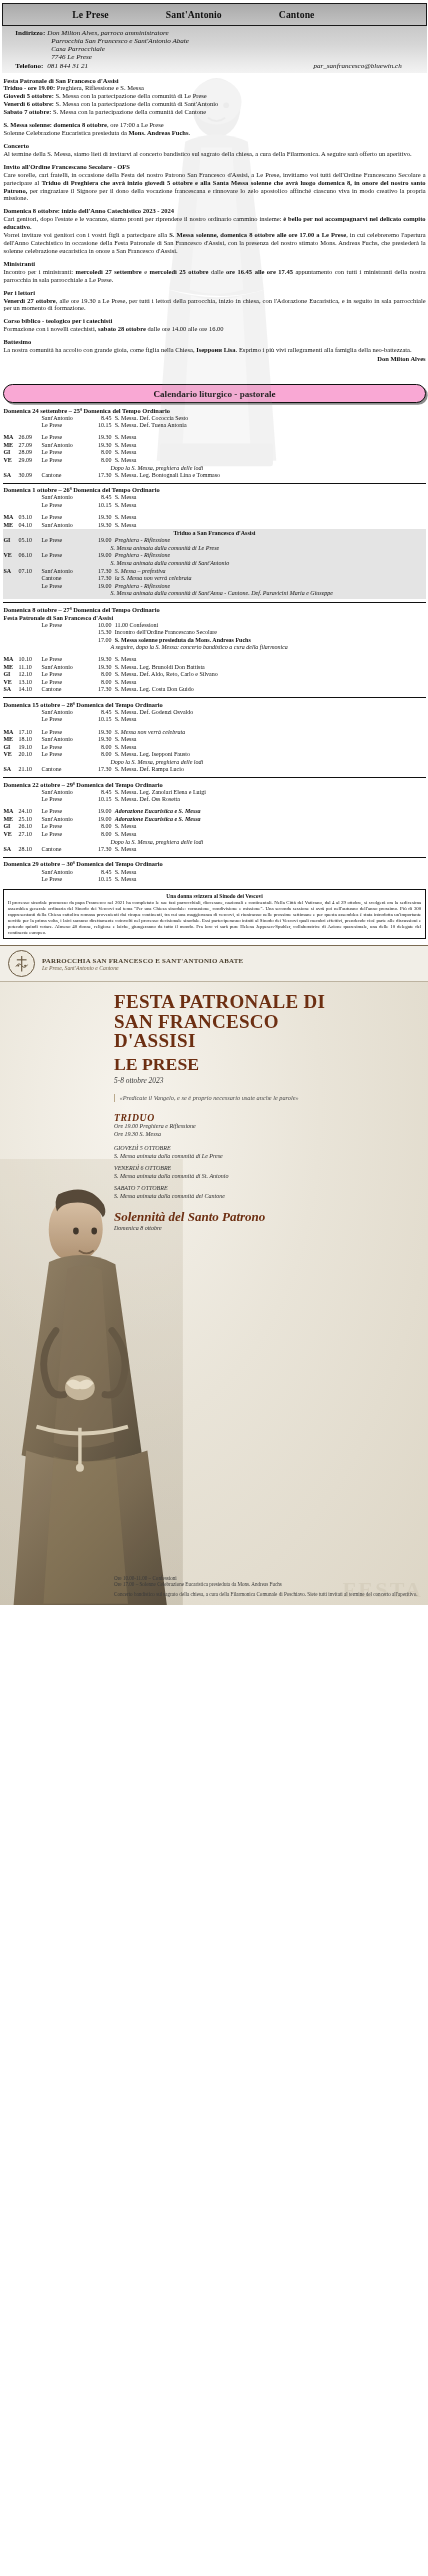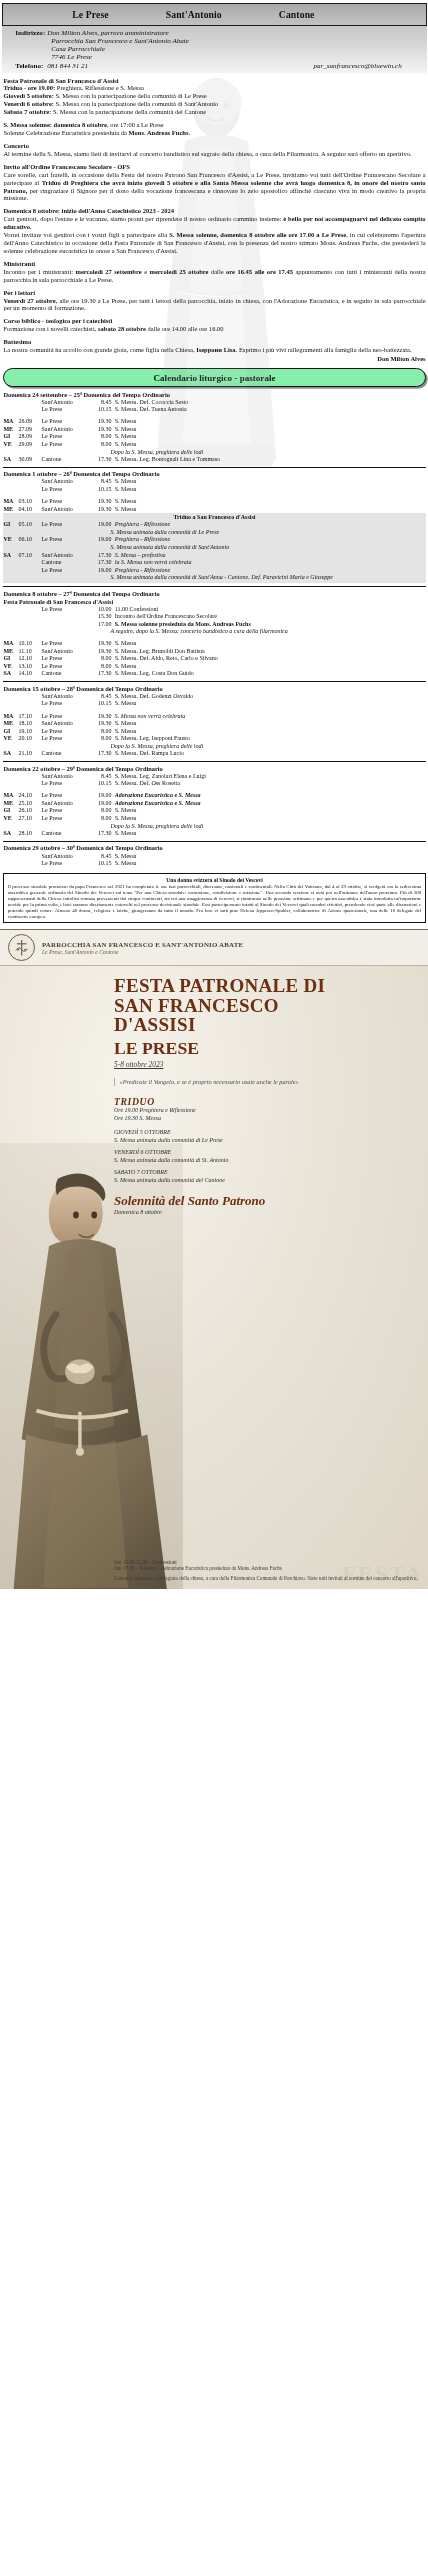--- a/index.html
+++ b/index.html
@@ -45,21 +45,22 @@
   .art .gap{height:5.1px;}
   .art b{font-weight:bold;}
   .sig{text-align:right;font-weight:bold;font-size:6.5px;margin-top:0.6px;}
 
   
   .pill-wrap{padding:5.7px 3.4px 3.4px 3.4px;}
   .pill{
     border:1.1px solid #111;border-radius:12.6px;height:17px;
     display:flex;align-items:center;justify-content:center;
     box-shadow:1.7px 1.7px 0 rgba(0,0,0,.45);
-    background:#86efac;
+    background:#f9a8d4;
+    margin-top:16px;
   }
   .pill span{font-weight:bold;font-size:9.1px;}
 
   
   .cal{padding:0 3.4px;font-size:6px;line-height:1.26;position:relative;}
   .blk{margin-bottom:1.1px;}
   .blk-title{font-weight:bold;font-size:6.4px;margin-bottom:0px;}
   .blk-sub{font-weight:bold;font-size:6.2px;}
   .row{display:flex;align-items:baseline;}
   .c-dow{width:15px;font-weight:bold;flex:0 0 15px;}
@@ -94,21 +95,21 @@
   .pst-top .t1{font-weight:bold;font-size:6.9px;letter-spacing:0.2px;color:#4a3f2e;}
   .pst-top .t2{font-size:5.7px;color:#6d5f49;font-style:italic;margin-top:1.1px;}
 
   .pst-main{position:relative;height:623px;overflow:hidden;background:
      radial-gradient(ellipse at 30% 20%, #f6f3ec 0%, #e9e4d8 45%, #ddd6c6 100%);}
   .pst-figure{position:absolute;left:-5.7px;bottom:0;width:189px;height:446px;z-index:1;opacity:.92;}
   .pst-txt{position:absolute;left:114px;top:10.3px;width:306px;z-index:2;}
   .pst-h1{font-weight:bold;font-size:19px;line-height:1.02;color:#6d2f12;letter-spacing:0.3px;}
   .pst-h1 .l2{display:block;}
   .pst-h2{font-weight:bold;font-size:17.7px;color:#6d2f12;margin-top:5.7px;line-height:1;}
-  .pst-dates{font-size:7.4px;color:#3b3b3b;margin-top:2.3px;font-style:italic;text-decoration:underline;}
+  .pst-dates{font-size:7.4px;color:#3b3b3b;margin-top:2.3px;font-style:italic;}
   .pst-quote{font-style:italic;font-size:6.3px;color:#4a4a4a;margin-top:9.1px;line-height:1.25;
              border-left:1.1px solid #b9a98c;padding-left:4.6px;}
   .pst-prog{margin-top:10.3px;font-style:italic;}
   .pst-sec{font-weight:bold;font-size:9.7px;color:#6d2f12;letter-spacing:0.6px;margin-top:5.7px;}
   .pst-line{font-size:6px;color:#2e2e2e;line-height:1.3;}
   .pst-sol{font-weight:bold;font-size:13px;color:#6d2f12;margin-top:8px;}
   .pst-foot{position:absolute;left:114px;right:6.9px;bottom:8px;z-index:2;font-size:5.1px;
             color:#3b3b3b;line-height:1.25;text-align:justify;}
   .pst-watermark{position:absolute;right:5.7px;bottom:2.3px;z-index:1;font-size:22px;color:#cfc7b4;
                  font-weight:bold;letter-spacing:2.3px;opacity:.5;}

